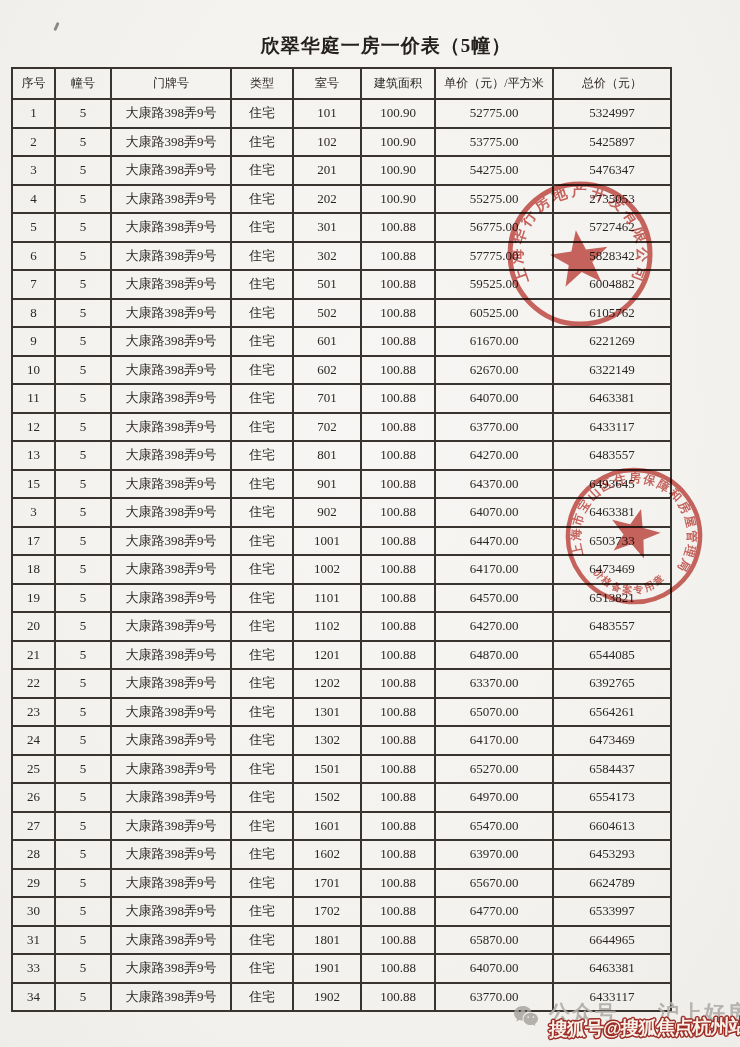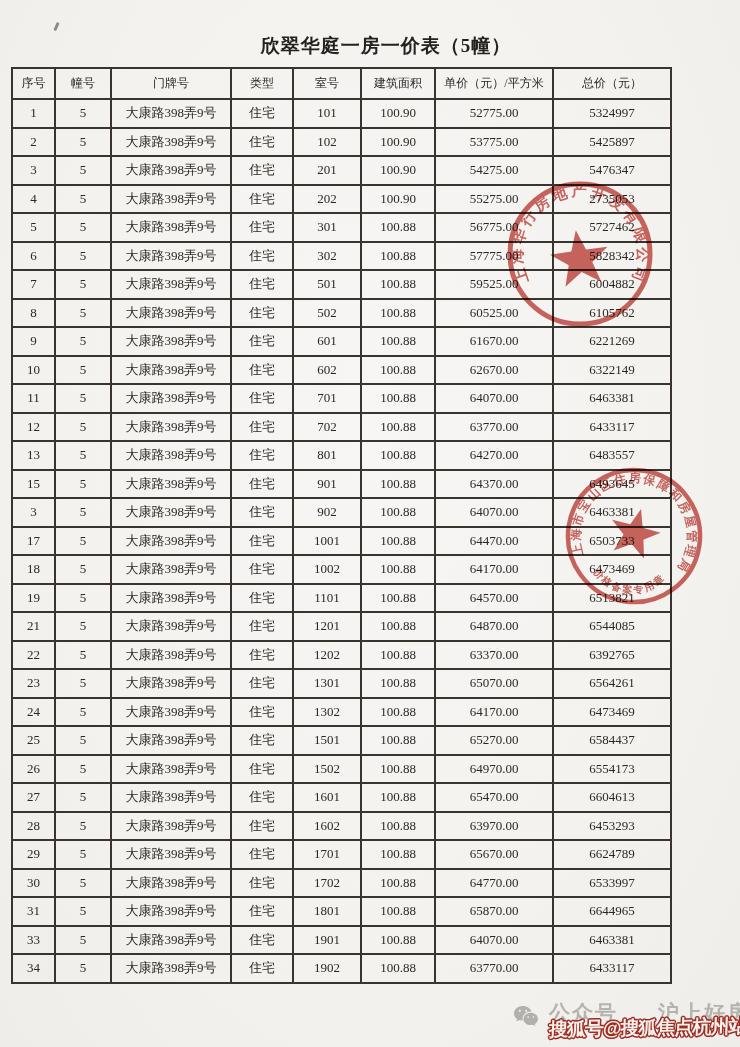--- a/index.html
+++ b/index.html
@@ -254,20 +254,30 @@
         <td>19</td>
         <td>5</td>
         <td>大康路398弄9号</td>
         <td>住宅</td>
         <td>1101</td>
         <td>100.88</td>
         <td>64570.00</td>
         <td>6513821</td>
       </tr>
       <tr>
+        <td>20</td>
+        <td>5</td>
+        <td>大康路398弄9号</td>
+        <td>住宅</td>
+        <td>1102</td>
+        <td>100.88</td>
+        <td>64270.00</td>
+        <td>6483557</td>
+      </tr>
+      <tr>
         <td>21</td>
         <td>5</td>
         <td>大康路398弄9号</td>
         <td>住宅</td>
         <td>1201</td>
         <td>100.88</td>
         <td>64870.00</td>
         <td>6544085</td>
       </tr>
       <tr>

